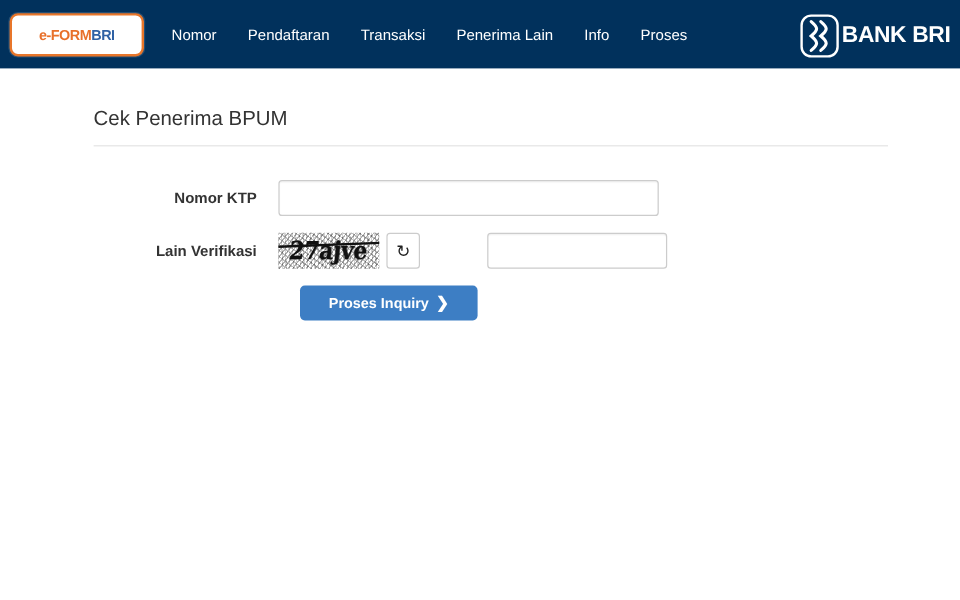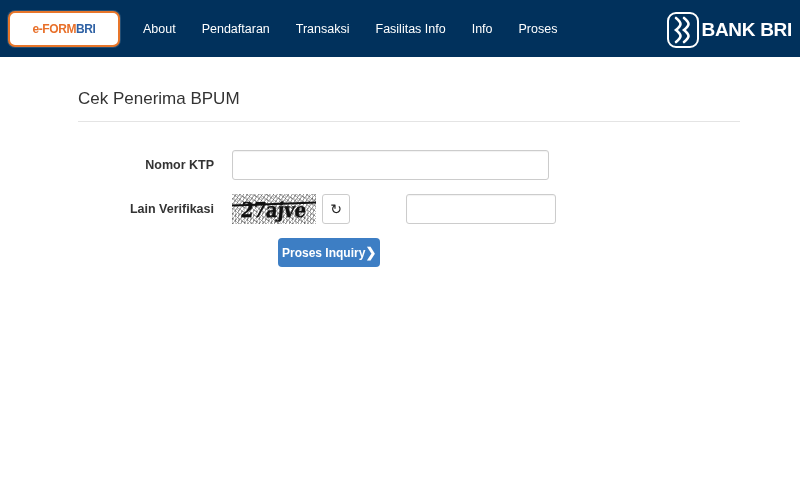--- a/index.html
+++ b/index.html
@@ -191,45 +191,45 @@
   .gap-after-refresh { width: 56px; }
 
   .submit-row { display: flex; }
   .submit-spacer { width: 250px; }
   .submit-btn {
     background: #3d7ec4;
     color: #ffffff;
     border: none;
     border-radius: 4px;
     height: 29px;
-    padding: 0 4px;
+    padding: 0 24px;
     font-size: 12px;
     font-weight: bold;
     cursor: pointer;
     display: flex;
     align-items: center;
-    font-family: "Liberation Sans", sans-serif;
-    margin-left: 28px;
+    gap: 6px;
+    font-family: "Liberation Sans", sans-serif;
   }
   .submit-chevron { font-size: 13px; font-weight: bold; }
 </style>
 </head>
 <body>
 
 <div class="navbar">
 
   <div class="brand-logo">
     <span class="brand-text"><span class="brand-eform">e-FORM</span><span class="brand-bri">BRI</span></span>
   </div>
 
   <div class="nav-links">
-    <a class="nav-link">About</a>
+    <a class="nav-link">Nomor</a>
     <a class="nav-link">Pendaftaran</a>
     <a class="nav-link">Transaksi</a>
-    <a class="nav-link">Fasilitas Info</a>
+    <a class="nav-link">Penerima Lain</a>
     <a class="nav-link">Info</a>
     <a class="nav-link">Proses</a>
   </div>
 
   <div class="bank-logo">
     <div class="bank-mark">
       <svg width="28" height="32" viewBox="0 0 28 32">
         <path d="M7 4 C13 9, 13 11, 7 16 C13 21, 13 23, 7 28" fill="none" stroke="#ffffff" stroke-width="2.6" stroke-linecap="round"></path>
         <path d="M15 4 C21 9, 21 11, 15 16 C21 21, 21 23, 15 28" fill="none" stroke="#ffffff" stroke-width="2.6" stroke-linecap="round"></path>
       </svg>

